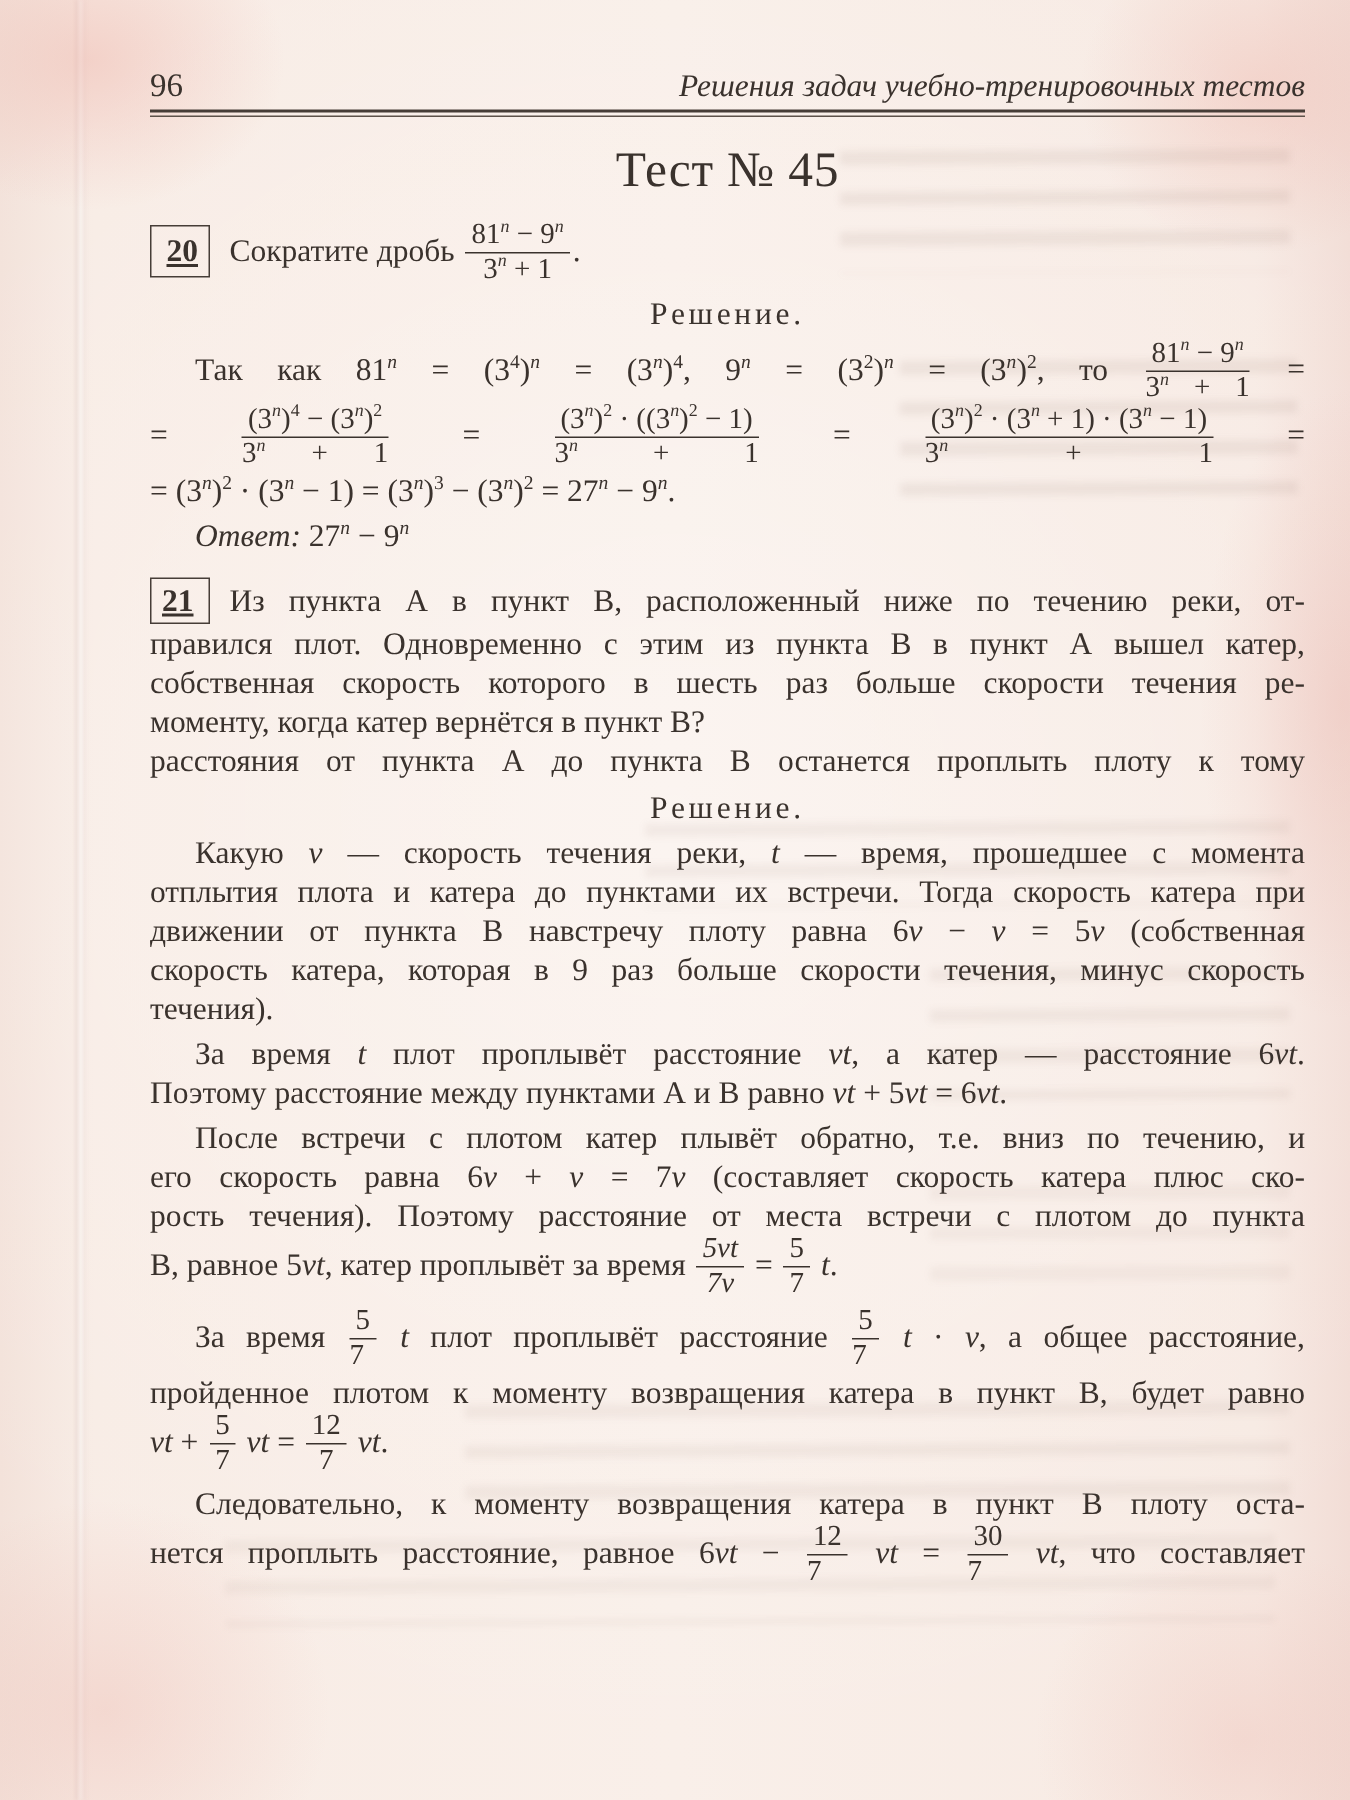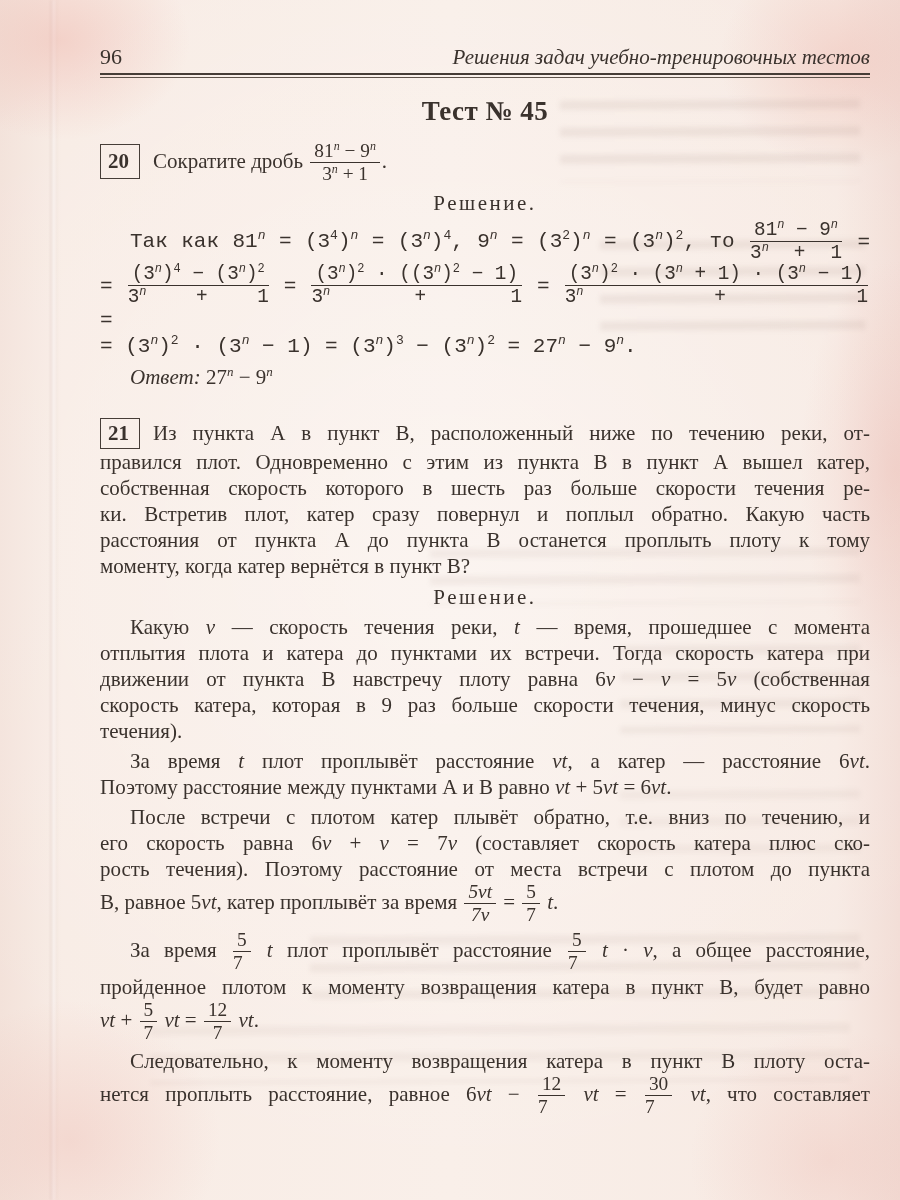--- a/index.html
+++ b/index.html
@@ -31,34 +31,34 @@
   .g4{left:620px;top:645px;width:240px;height:88px;opacity:.4;}
   .g5{left:310px;top:935px;width:550px;height:70px;opacity:.38;}
   .g6{left:150px;top:1025px;width:700px;height:58px;opacity:.32;}
   .g7{left:620px;top:790px;width:240px;height:70px;opacity:.3;}
   
   .content{position:absolute;left:100px;top:44px;width:770px;}
   .pagehead{display:flex;justify-content:space-between;align-items:baseline;}
   .pagenum{font-size:22px;}
   .runhead{font-style:italic;font-size:21px;}
   .rule{margin-top:3px;height:2px;border-top:2px solid #463d37;border-bottom:1px solid #5d524a;}
-  h1.title{font-size:27px;font-weight:bold;text-align:center;margin:18px 0 6px;letter-spacing:.5px;}
+  h1.title{font-size:33px;font-weight:normal;text-align:center;margin:18px 0 6px;letter-spacing:.5px;}
   .head{font-size:21px;text-align:center;letter-spacing:2.5px;margin:6px 0 4px;font-weight:500;}
   .para{font-size:21px;}
   .line{line-height:26px;text-align:justify;}
   .line.j{text-align-last:justify;}
   .line.ind{text-indent:30px;}
   .p20{margin-top:14px;}
   .p20 .line{line-height:30px;}
-  .m20{margin-top:2px;font-family:Liberation Mono, monospace;}
-  .ans{margin-top:6px;margin-bottom:28px;}
+  .m20{margin-top:2px;}
+  .ans{margin-top:6px;margin-bottom:15px;}
   .p21{margin-top:10px;}
   .para + .para{margin-top:4px;}
   .pbox{display:inline-block;min-width:24px;padding:1px 7px 2px;border:1.6px solid #463d37;
-    text-align:left;font-weight:bold;margin-right:13px;text-indent:0;}
+    text-align:right;font-weight:bold;margin-right:13px;text-indent:0;text-decoration:underline;}
   .it{font-style:italic;}
   sup{font-size:62%;line-height:0;letter-spacing:0;}
   .fr{display:inline-block;vertical-align:middle;text-align:center;font-size:.92em;line-height:1.06;padding:0 2px;text-indent:0;}
   .fr .n{display:block;border-bottom:1.5px solid #3a322d;padding:0 4px 1px;}
   .fr .d{display:block;padding-top:1px;}
 </style>
 </head>
 <body>
 
 <div class="scan">
@@ -98,23 +98,22 @@
       </div>
 
     <div class="para ans">
         <div class="line ind"><span class="it">Ответ:</span><span> 27<sup class="it">n</sup> − 9<sup class="it">n</sup></span></div>
       </div>
 
     <div class="para p21">
         <div class="line j"><span class="pbox">21</span><span>Из пункта А в пункт В, расположенный ниже по течению реки, от-</span></div>
         <div class="line j"><span>правился плот. Одновременно с этим из пункта В в пункт А вышел катер,</span></div>
         <div class="line j"><span>собственная скорость которого в шесть раз больше скорости течения ре-</span></div>
-        <div class="line j"><span>ки. Встретив плот, катер сразу повернул и поплыл обратно. Какую часть</span></div>
+        <div class="line"><span>моменту, когда катер вернётся в пункт В?</span></div>
         <div class="line j"><span>расстояния от пункта А до пункта В останется проплыть плоту к тому</span></div>
-        <div class="line"><span>моменту, когда катер вернётся в пункт В?</span></div>
       </div>
 
     <div class="head">Решение.</div>
 
     <div class="para">
         <div class="line j ind"><span>Какую </span><span class="it">v</span><span> — скорость течения реки, </span><span class="it">t</span><span> — время, прошедшее с момента</span></div>
         <div class="line j"><span>отплытия плота и катера до пунктами их встречи. Тогда скорость катера при</span></div>
         <div class="line j"><span>движении от пункта В навстречу плоту равна 6</span><span class="it">v</span><span> − </span><span class="it">v</span><span> = 5</span><span class="it">v</span><span> (собственная</span></div>
         <div class="line j"><span>скорость катера, которая в 9 раз больше скорости течения, минус скорость</span></div>
         <div class="line"><span>течения).</span></div>

